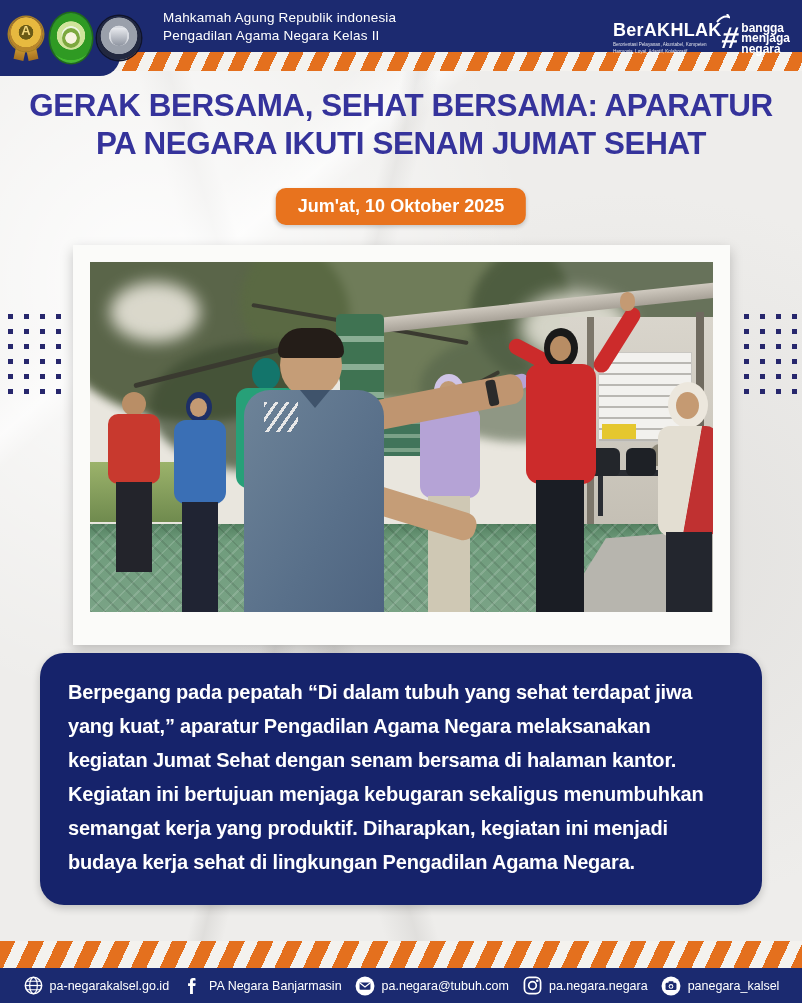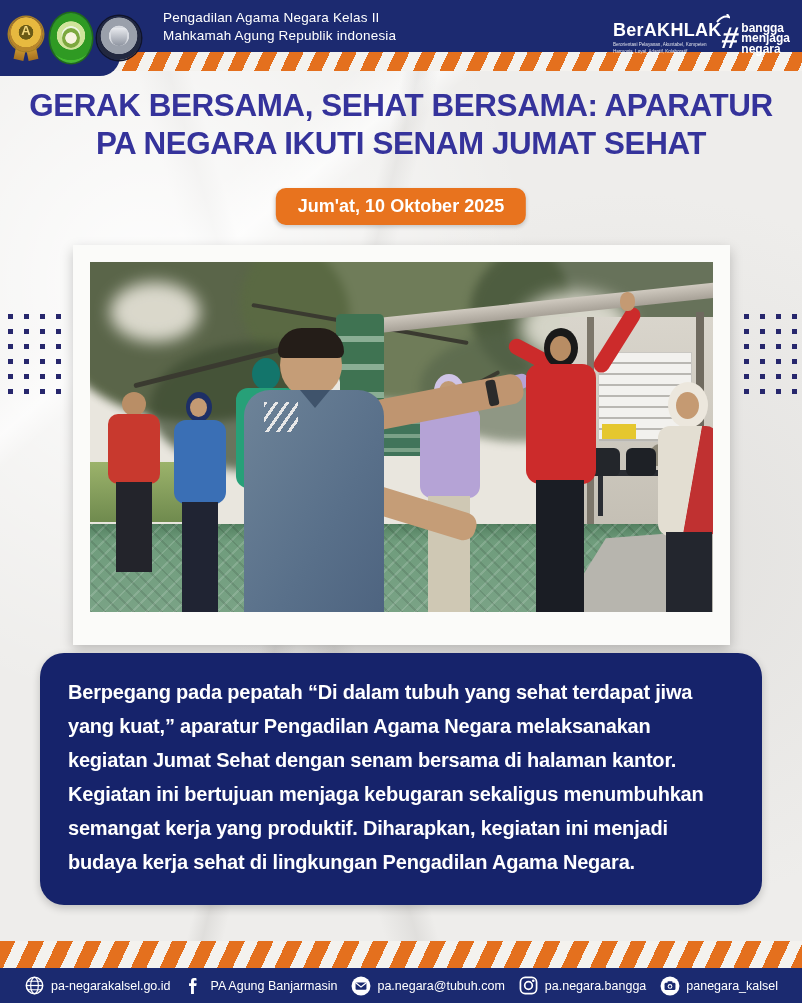--- a/index.html
+++ b/index.html
@@ -86,22 +86,22 @@
       <div class="medal-a">A</div>
     </div>
     <div class="logo logo-oval">
       <div class="oval-core"></div>
     </div>
     <div class="logo logo-seal">
       <div class="seal-shield"></div>
     </div>
   </div>
   <div class="org-lines">
+    <div>Mahkamah Agung Republik indonesia</div>
     <div>Pengadilan Agama Negara Kelas II</div>
-    <div>Mahkamah Agung Republik indonesia</div>
   </div>
   <div class="berakhlak">
     <div class="ber-left">
       <div class="ber-title">
         <span>BerAKHLAK</span>
         <svg class="ber-swoosh" viewBox="0 0 14 10">
             <path d="M1 8 Q7 1 13 3 L11 0" stroke="#fff" stroke-width="2" fill="none"></path>
           </svg>
       </div>
       <div class="ber-tag">Berorientasi Pelayanan, Akuntabel, Kompeten</div>
@@ -291,41 +291,41 @@
           </svg>
       </span>
       <span>pa-negarakalsel.go.id</span>
     </div>
     <div class="f-item">
       <span class="f-ico">
         <svg width="18" height="18" viewBox="0 0 20 20">
             <path d="M12.5 1 h-2.6 c-2 0-3.2 1.3-3.2 3.4 V7 H4.5 v3 h2.2 v9 h3.2 v-9 h2.6 l.5-3 h-3.1 V4.9 c0-.8.3-1.1 1.1-1.1 h2z" fill="#fff"></path>
           </svg>
       </span>
-      <span>PA Agung Banjarmasin</span>
+      <span>PA Negara Banjarmasin</span>
     </div>
     <div class="f-item">
       <span class="f-ico">
         <svg width="20" height="20" viewBox="0 0 22 22">
             <circle cx="11" cy="11" r="10.4" fill="#fff"></circle>
             <rect x="5" y="7.2" width="12" height="8" rx="1.2" fill="#1b2a70"></rect>
             <path d="M5.4 7.8 L11 12 L16.6 7.8" stroke="#fff" stroke-width="1.4" fill="none"></path>
           </svg>
       </span>
       <span>pa.negara@tubuh.com</span>
     </div>
     <div class="f-item">
       <span class="f-ico">
         <svg width="19" height="19" viewBox="0 0 20 20">
             <rect x="1.5" y="1.5" width="17" height="17" rx="5" fill="none" stroke="#fff" stroke-width="1.8"></rect>
             <circle cx="10" cy="10" r="4" fill="none" stroke="#fff" stroke-width="1.8"></circle>
             <circle cx="15" cy="5" r="1.4" fill="#fff"></circle>
           </svg>
       </span>
-      <span>pa.negara.bangga</span>
+      <span>pa.negara.negara</span>
     </div>
     <div class="f-item">
       <span class="f-ico">
         <svg width="20" height="20" viewBox="0 0 22 22">
             <circle cx="11" cy="11" r="10.4" fill="#fff"></circle>
             <rect x="5" y="7.5" width="12" height="8" rx="1.5" fill="#1b2a70"></rect>
             <rect x="8.2" y="5.8" width="5.6" height="2.4" rx="1" fill="#1b2a70"></rect>
             <circle cx="11" cy="11.5" r="2.6" fill="#fff"></circle>
             <circle cx="11" cy="11.5" r="1.4" fill="#1b2a70"></circle>
           </svg>

